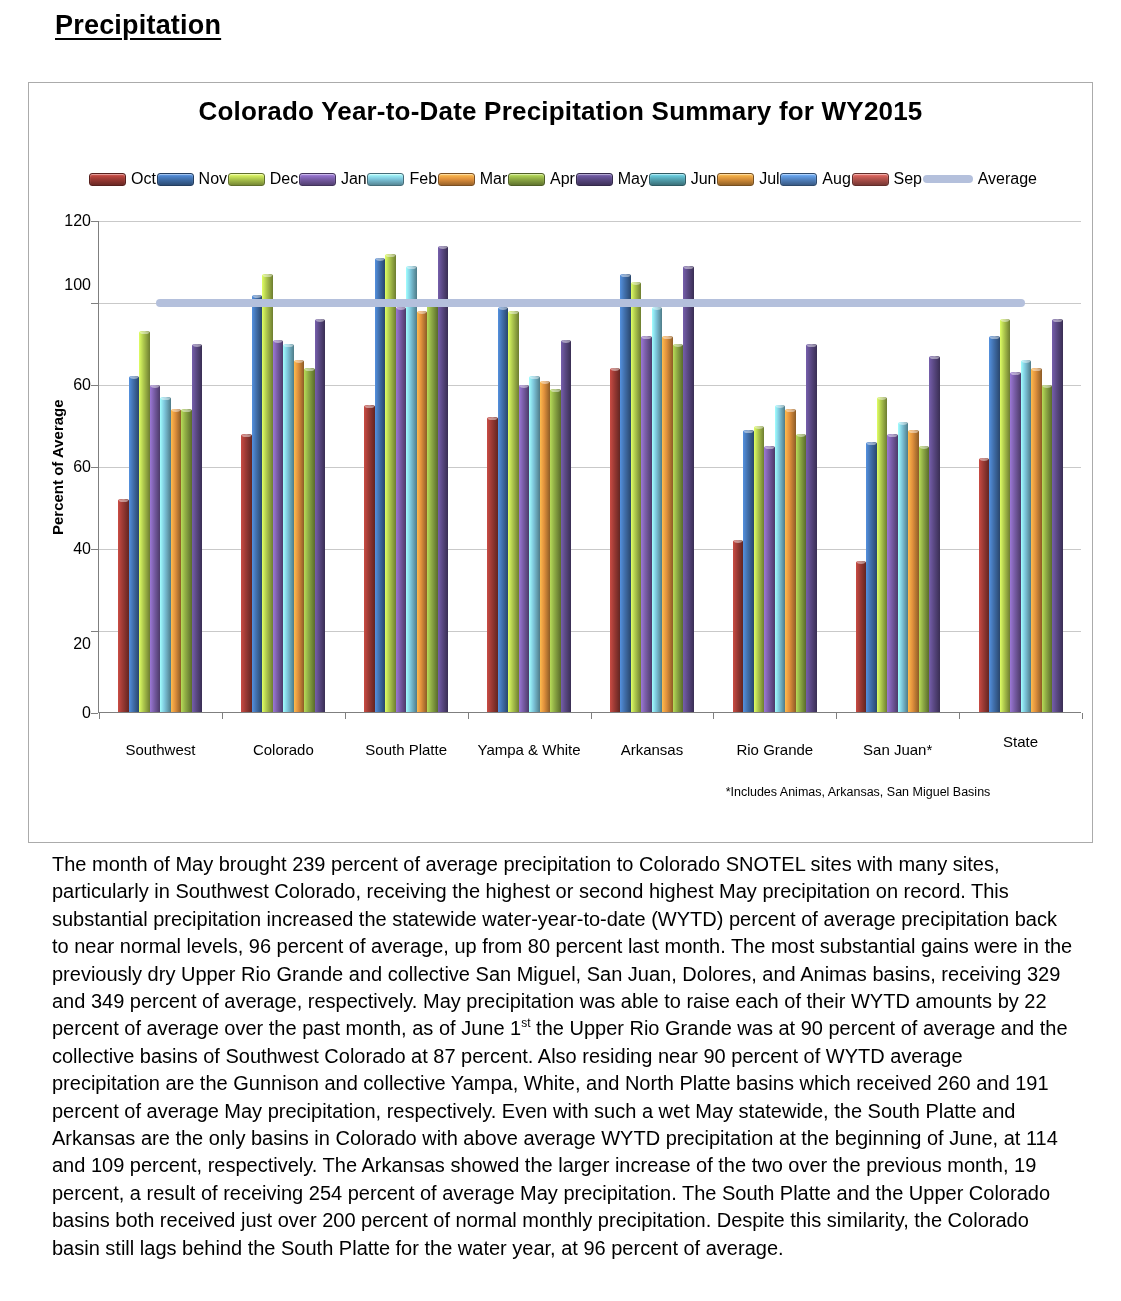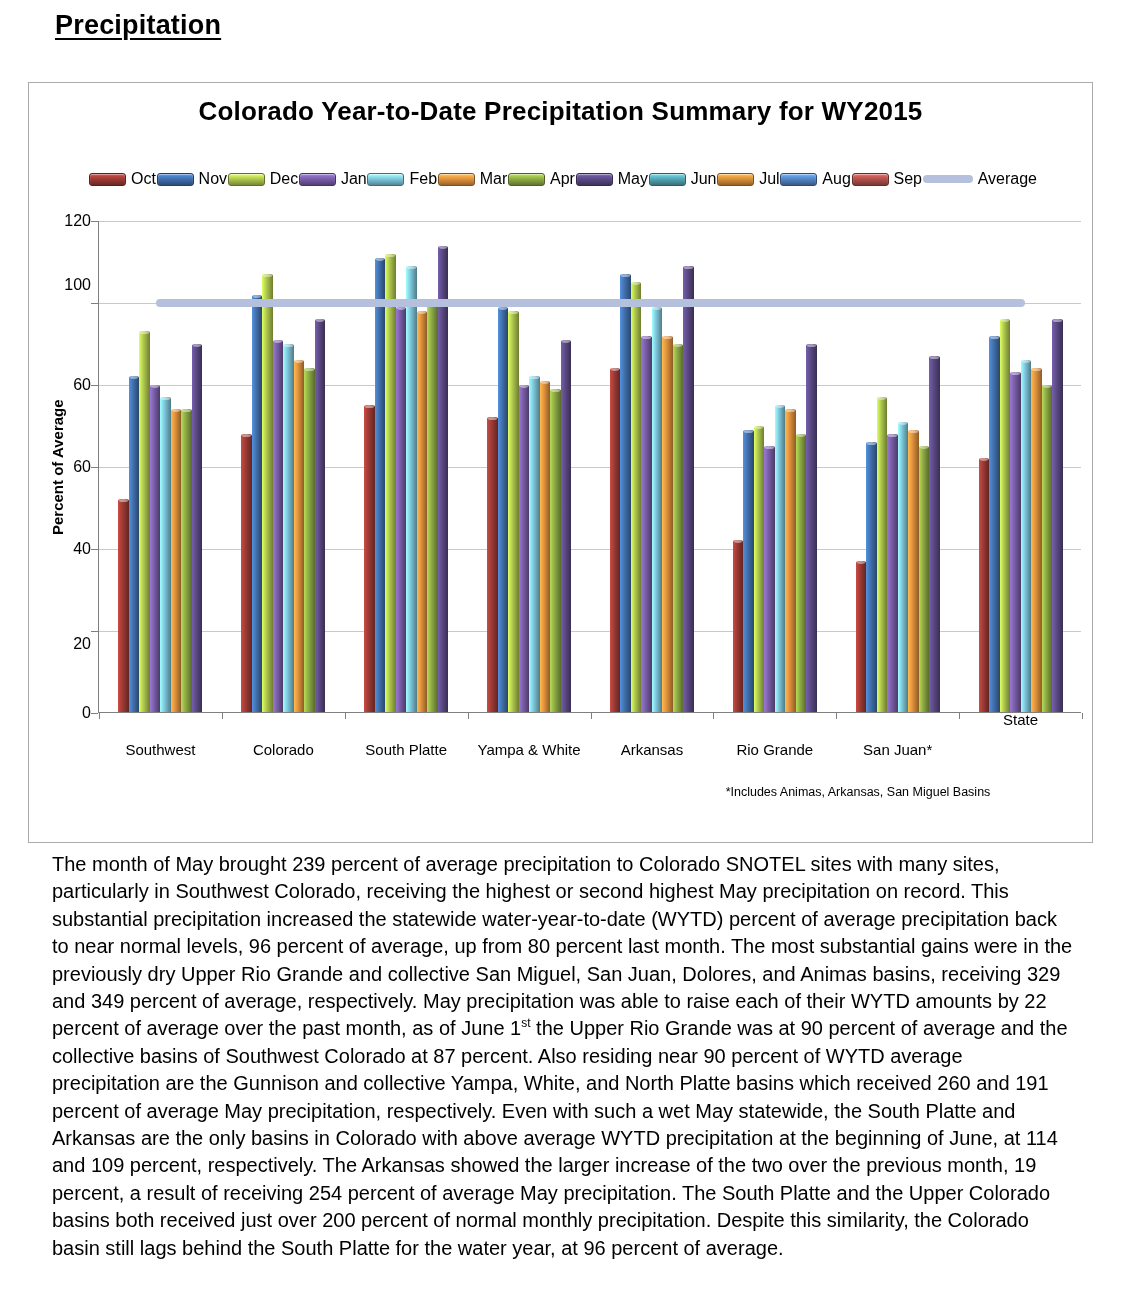--- a/index.html
+++ b/index.html
@@ -158,21 +158,21 @@
         <div class="xtick-mark" style="left: 737.25px;"></div>
         <div class="xtick-mark" style="left: 860.125px;"></div>
         <div class="xtick-mark" style="left: 983px;"></div>
         <div class="x-label" style="left: 0px; width: 122.875px; top: 520px;">Southwest</div>
         <div class="x-label" style="left: 122.875px; width: 122.875px; top: 520px;">Colorado</div>
         <div class="x-label" style="left: 245.75px; width: 122.875px; top: 520px;">South Platte</div>
         <div class="x-label" style="left: 368.625px; width: 122.875px; top: 520px;">Yampa &amp; White</div>
         <div class="x-label" style="left: 491.5px; width: 122.875px; top: 520px;">Arkansas</div>
         <div class="x-label" style="left: 614.375px; width: 122.875px; top: 520px;">Rio Grande</div>
         <div class="x-label" style="left: 737.25px; width: 122.875px; top: 520px;">San Juan*</div>
-        <div class="x-label" style="left: 860.125px; width: 122.875px; top: 490px;">State</div>
+        <div class="x-label" style="left: 860.125px; width: 122.875px; top: 512px;">State</div>
         <div class="bar-group" style="left: 19.4375px; width: 84px;">
           <div class="bar" style="height: 43.3333%; background: linear-gradient(90deg, rgb(202, 76, 68) 0%, rgb(158, 59, 53) 40%, rgb(98, 37, 33) 100%);">
             <div class="bar-cap"></div>
           </div>
           <div class="bar" style="height: 68.3333%; background: linear-gradient(90deg, rgb(84, 145, 223) 0%, rgb(66, 113, 174) 40%, rgb(41, 70, 108) 100%);">
             <div class="bar-cap"></div>
           </div>
           <div class="bar" style="height: 77.5%; background: linear-gradient(90deg, rgb(224, 255, 100) 0%, rgb(175, 201, 78) 40%, rgb(109, 125, 48) 100%);">
             <div class="bar-cap"></div>
           </div>

